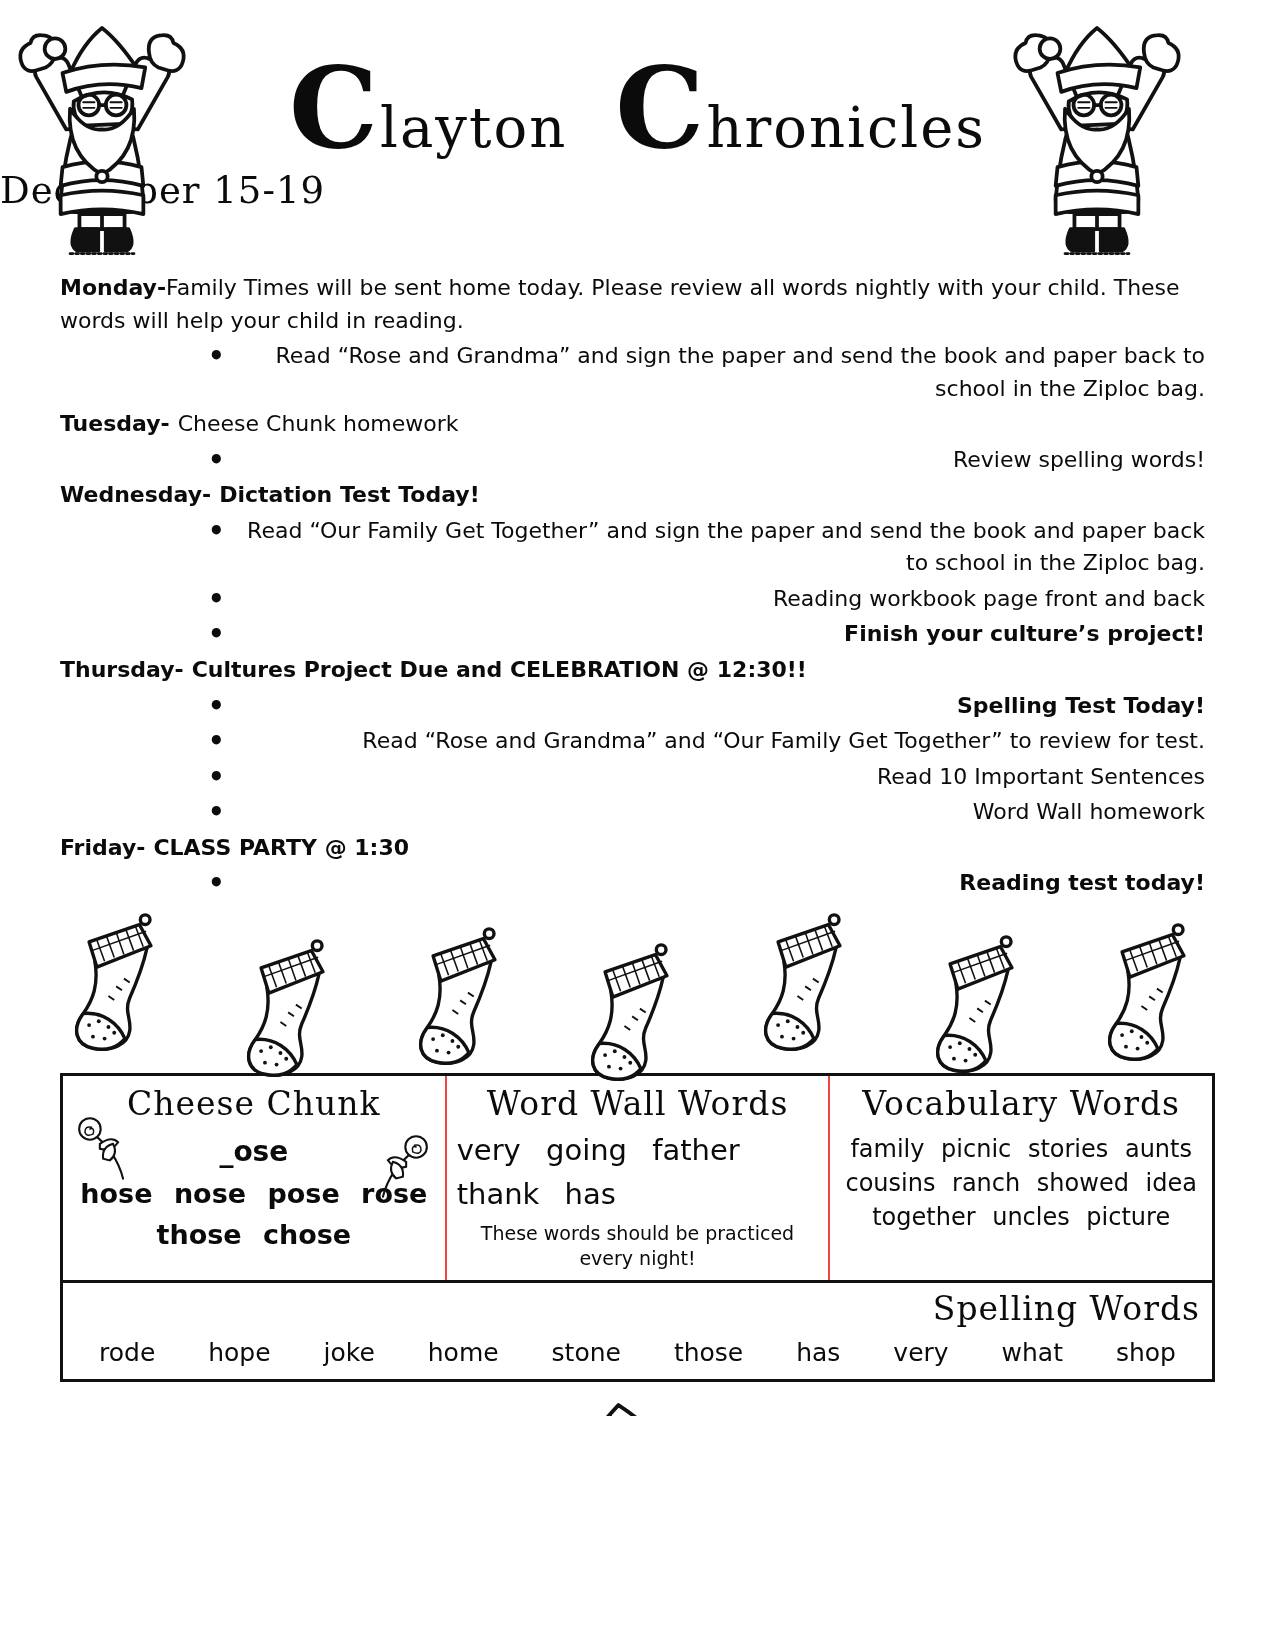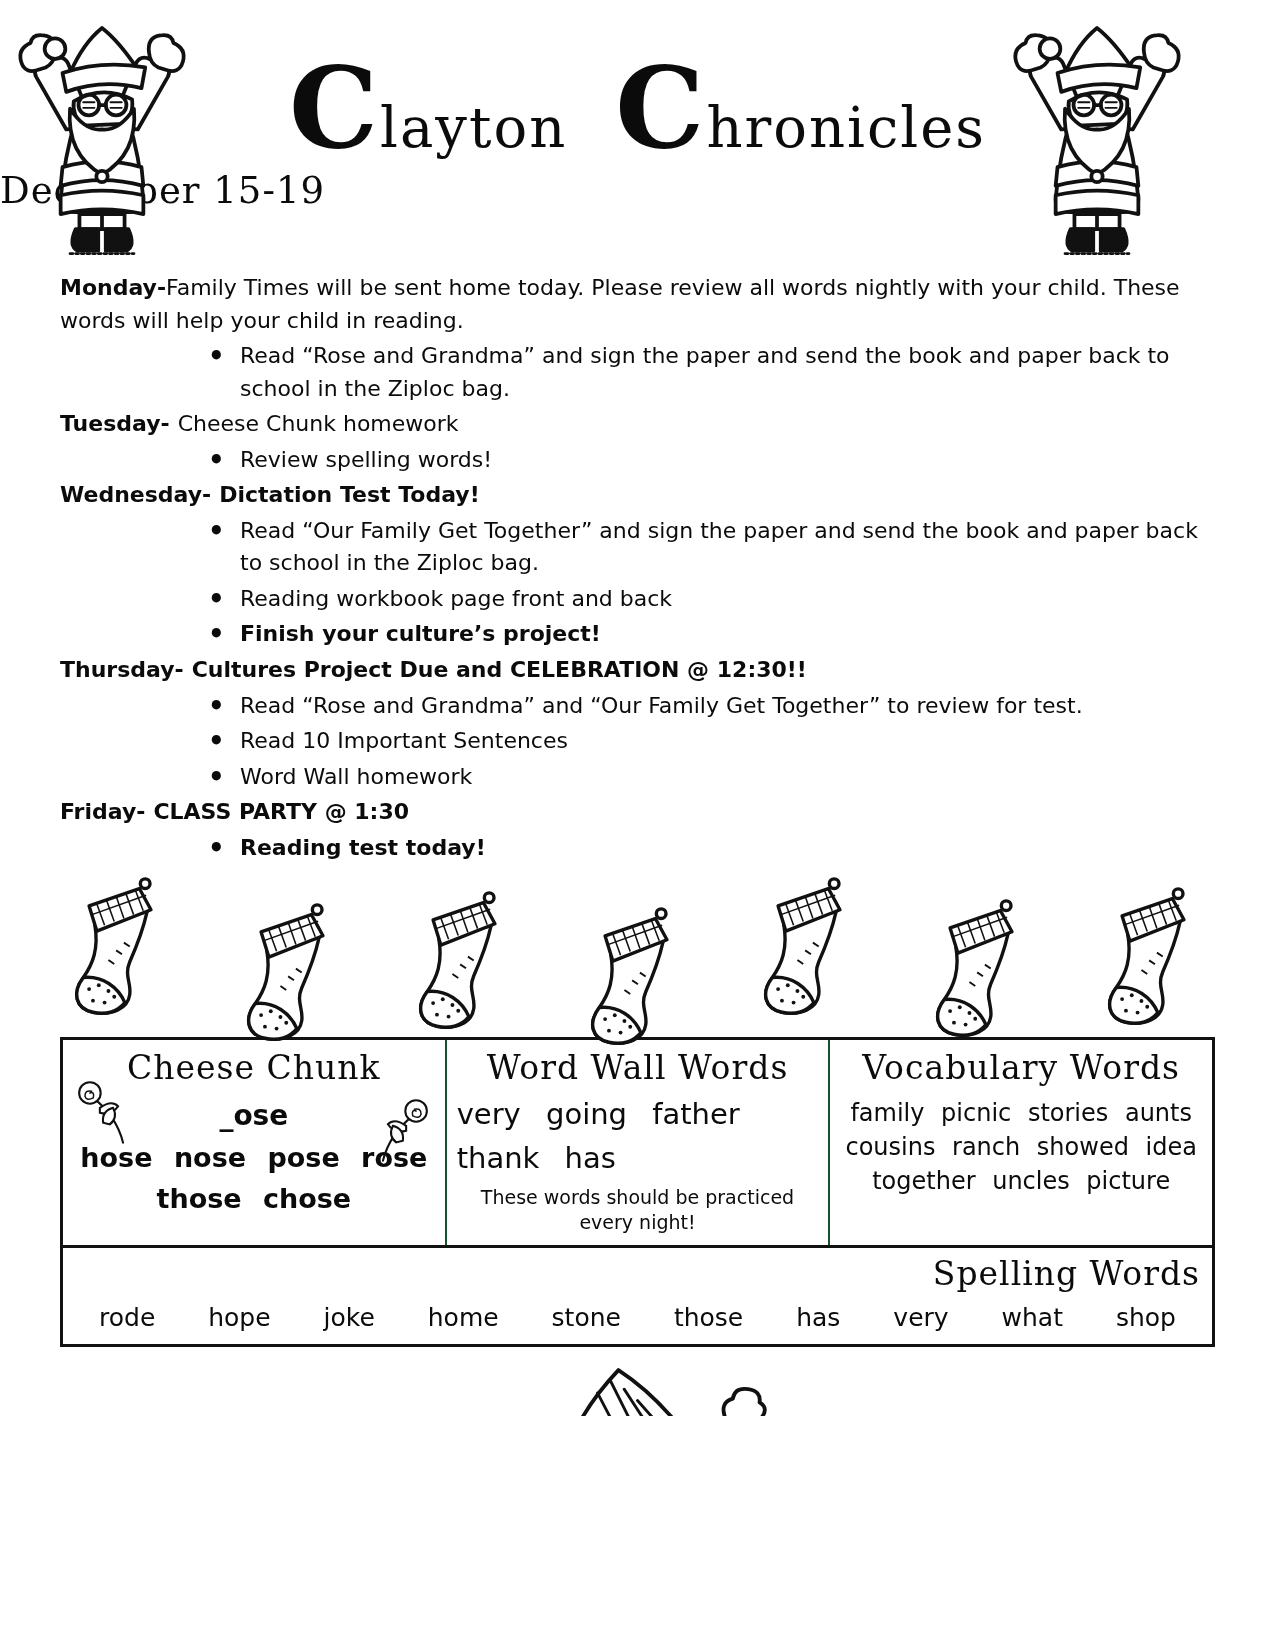--- a/index.html
+++ b/index.html
@@ -15,33 +15,33 @@
   .title-word { display:inline-block; font-family:"DejaVu Serif",serif; font-size:56px; letter-spacing:2px; margin:0 24px; }
   .title-word::first-letter { font-size:112px; font-weight:700; }
   .date { text-align:left; font-family:"DejaVu Serif",serif; font-size:37px; margin-top:-4px; letter-spacing:1px; }
 
   
   .schedule { margin:4px 60px 0 60px; font-size:22px; line-height:1.48; }
   .day { font-weight:700; }
   .rest.sp { margin-left:8px; }
   .b { font-weight:700; }
   ul.bullets { list-style:none; margin:2px 0; padding:0 0 0 146px; }
-  ul.bullets li { position:relative; padding-left:34px; margin:3px 0; max-width:965px; }
+  ul.bullets li { position:relative; padding-left:34px; margin:3px 0; max-width:965px;text-align:right; }
   ul.bullets li::before { content:"\2022"; position:absolute; left:2px; top:-3px; font-size:26px; font-weight:700; }
 
   
   .stockings { display:flex; justify-content:space-between; padding:8px 66px 0 66px; height:152px; }
   .stocking { width:110px; height:145px; }
   .o1{margin-top:26px}.o2{margin-top:14px}.o3{margin-top:30px}.o4{margin-top:0}.o5{margin-top:22px}.o6{margin-top:10px}
 
   
   .grid { margin:10px 60px 0 60px; border:3px solid #111; }
   .row1 { display:flex; border-bottom:3px solid #111; }
   .cell { flex:1; padding:8px 10px 10px; min-height:186px; box-sizing:border-box; position:relative; }
-  .cell + .cell { border-left:2px solid #14532d; }
+  .cell + .cell { border-left:2px solid #ef4444; }
   .cell-head { text-align:center; font-family:"DejaVu Serif",serif; font-size:33px; letter-spacing:1px; }
   .rose { position:absolute; width:58px; height:76px; }
   .rose.l { left:12px; top:34px; }
   .rose.r { right:14px; top:52px; transform:scaleX(-1); }
   .cheese-pattern { text-align:center; font-weight:700; font-size:28px; margin-top:12px; }
   .cheese-line { text-align:center; font-weight:700; font-size:27px; margin-top:10px; word-spacing:12px; }
   .ww-line { font-size:29px; margin-top:10px; word-spacing:16px; }
   .ww-note { text-align:center; font-size:19px; margin-top:10px; line-height:1.3; }
   .vocab-wrap { margin-top:12px; }
   .vocab-line { text-align:center; font-size:24px; margin-top:6px; word-spacing:9px; }
@@ -181,20 +181,21 @@
     <ul class="bullets">
       <li><span>Read “Our Family Get Together” and sign the paper and send the book and paper back to school in the Ziploc bag.</span></li>
       <li><span>Reading workbook page front and back</span></li>
       <li class="b"><span>Finish your culture’s project!</span></li>
     </ul>
 
     <div class="sched-row">
       <span class="day">Thursday-</span><span class="rest sp b">Cultures Project Due and CELEBRATION @ 12:30!!</span>
     </div>
     <ul class="bullets">
+      <li class="b"><span>Spelling Test Today!</span></li>
       <li><span>Read “Rose and Grandma” and “Our Family Get Together” to review for test.</span></li>
       <li><span>Read 10 Important Sentences</span></li>
       <li><span>Word Wall homework</span></li>
     </ul>
 
     <div class="sched-row">
       <span class="day">Friday-</span><span class="rest sp b">CLASS PARTY @ 1:30</span>
     </div>
     <ul class="bullets">
       <li class="b"><span>Reading test today!</span></li>

